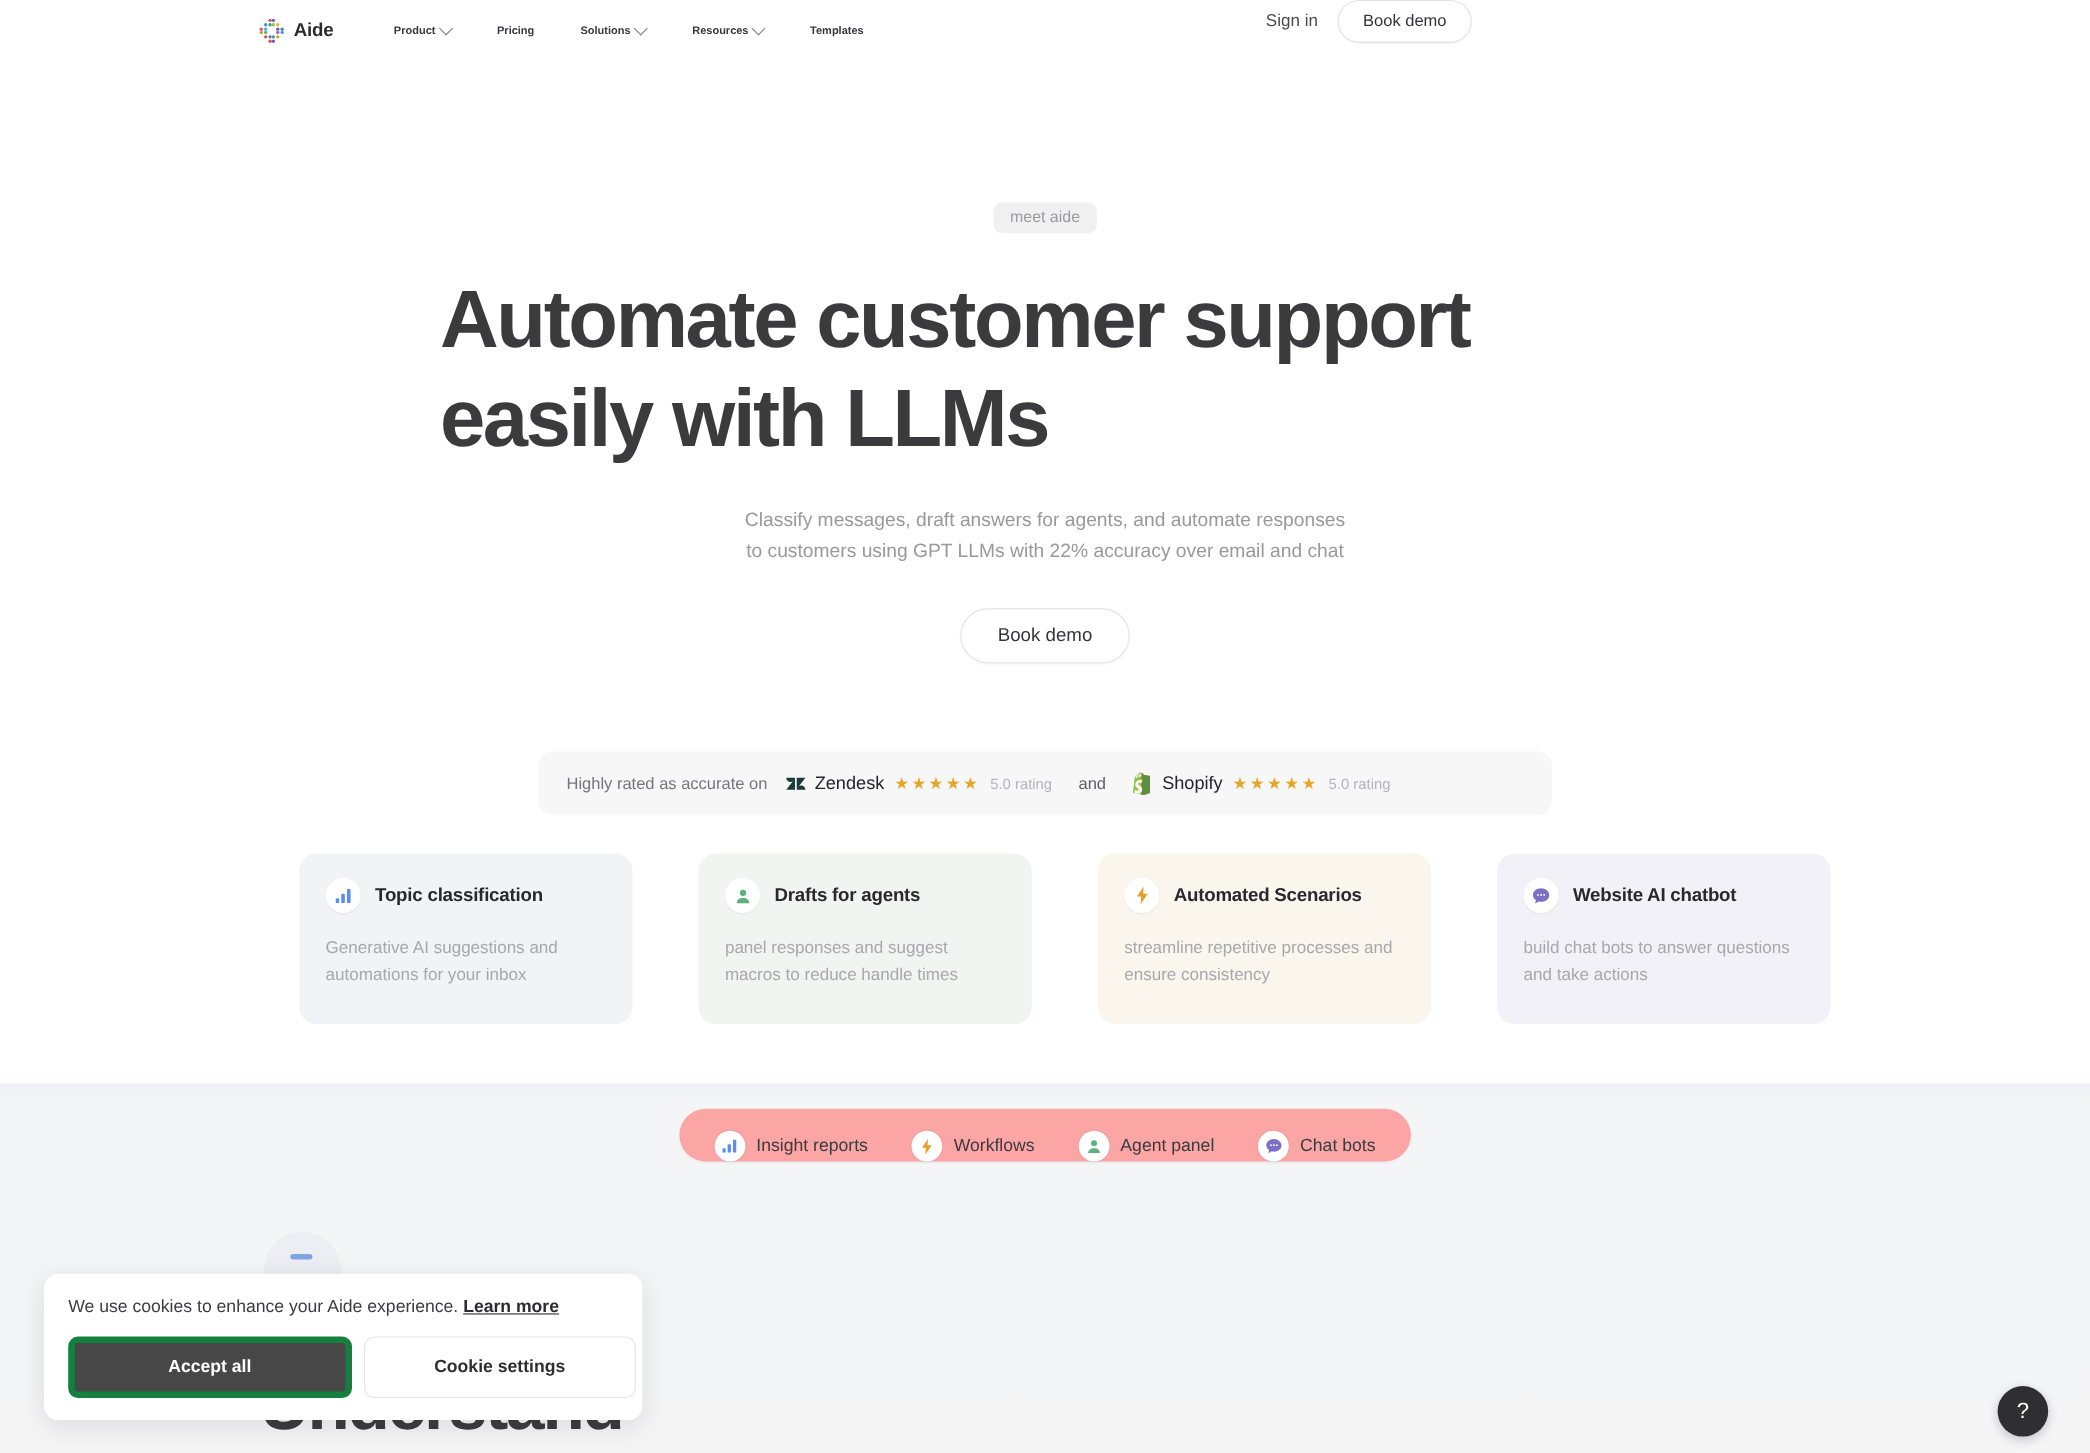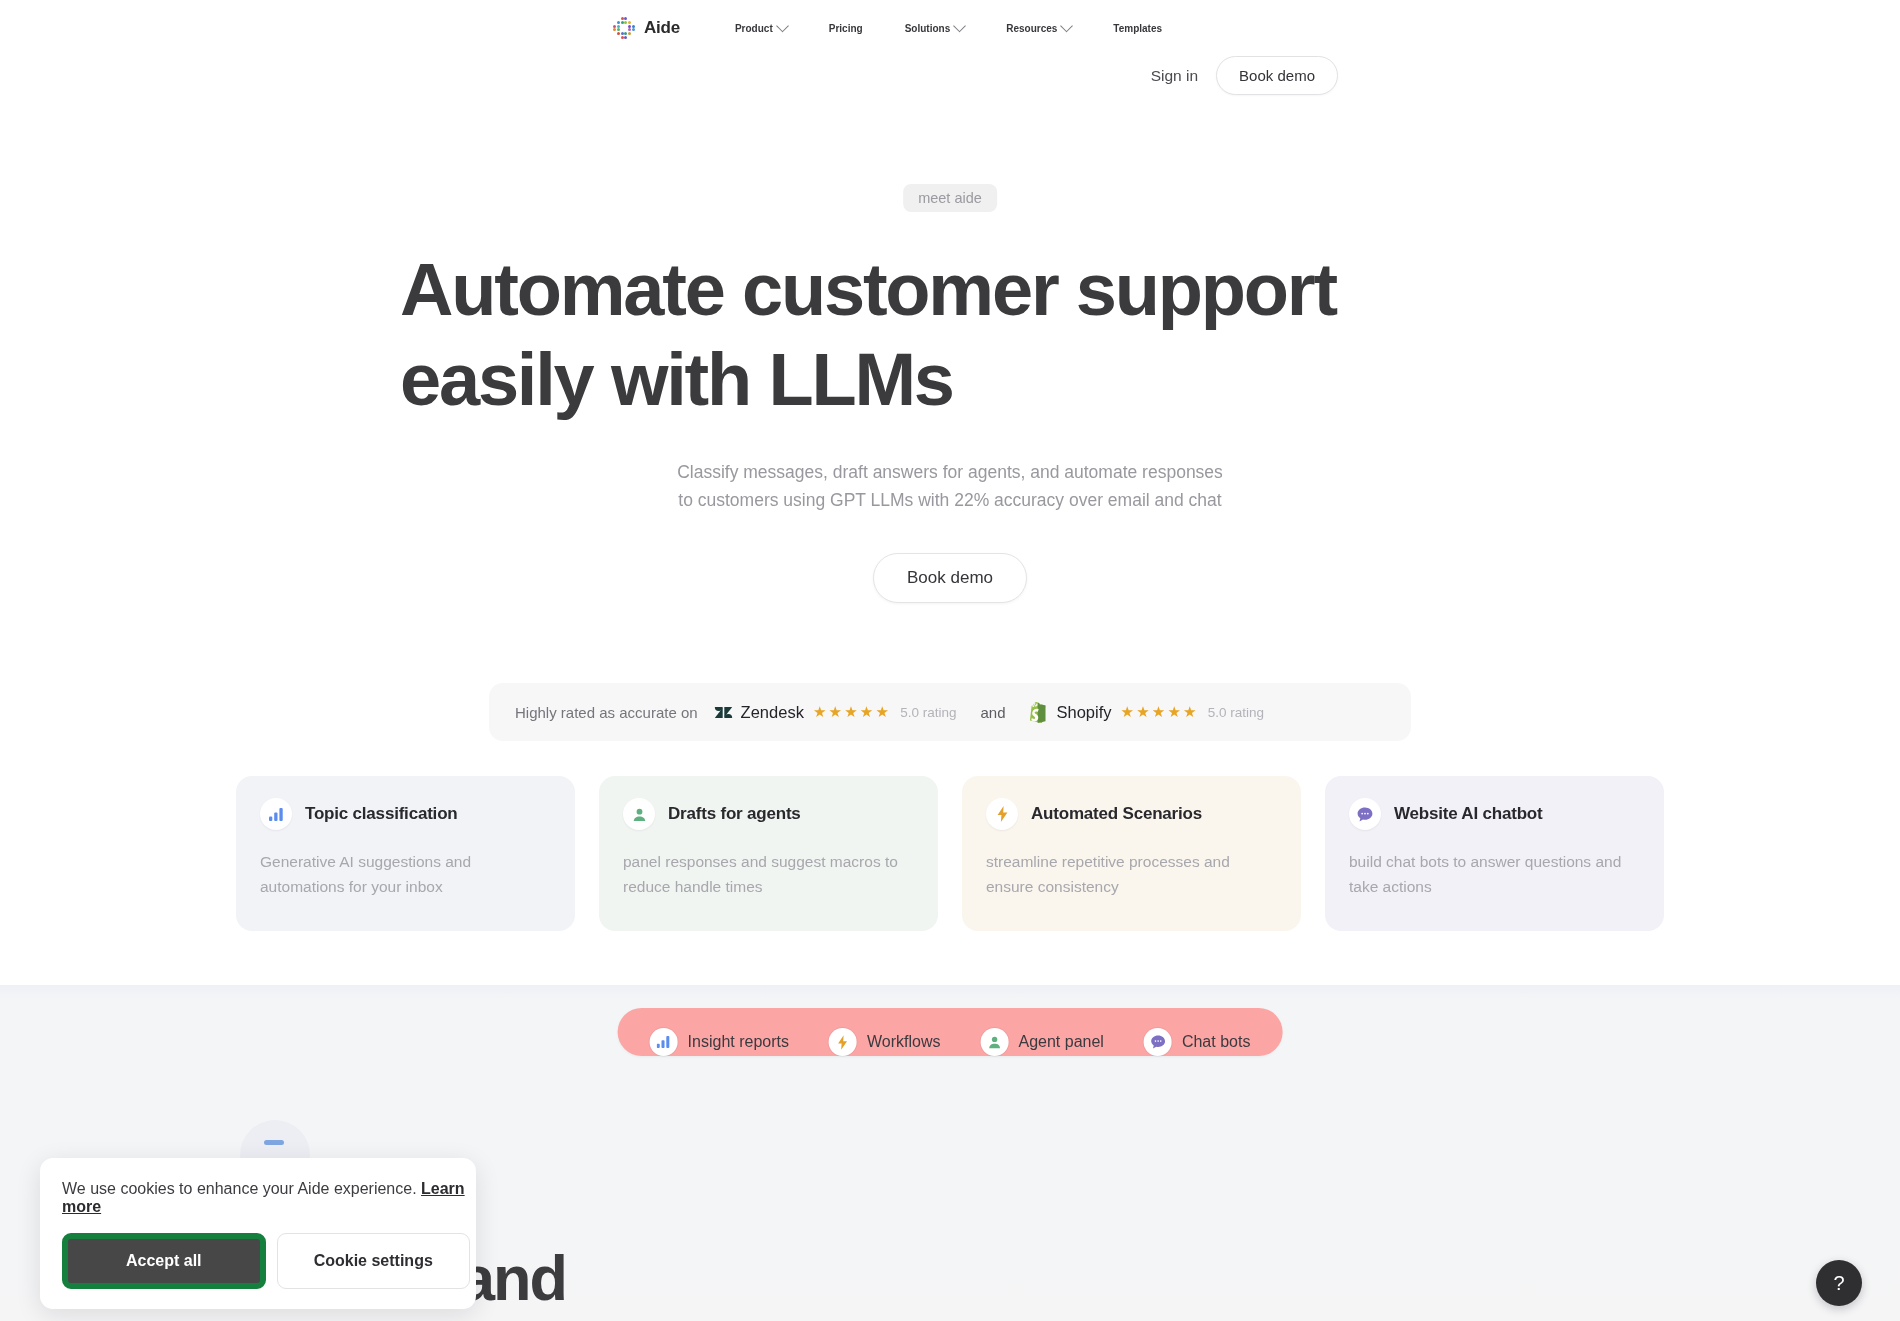--- a/index.html
+++ b/index.html
@@ -28,24 +28,23 @@
     width: 1900px; height: 336px;
     background: linear-gradient(180deg, #eef0f6 0%, #f4f5f7 14px, #f5f5f6 100%);
   }
 
   
   .header {
     position: absolute;
     left: 0; top: 0;
     width: 1560px; height: 56px;
     display: flex;
-    align-items: center;
+    align-items: flex-start;
     z-index: 40;
     background: transparent;
-    flex-direction: column;
   }
   .nav-left {
     display: flex;
     align-items: center;
     margin-left: 236px;
   }
   .brand {
     display: flex;
     align-items: center;
     gap: 9px;
@@ -194,20 +193,21 @@
     left: 236px; top: 776px;
     width: 1428px;
     display: flex;
     gap: 24px;
   }
   .card {
     width: 340px;
     border-radius: 16px;
     padding: 22px 24px 32px 24px;
     min-height: 148px;
+    margin-left: 36px;
   }
   .card-head { display: flex; align-items: center; gap: 13px; margin-bottom: 19px; }
   .card-ico {
     width: 32px; height: 32px;
     border-radius: 50%;
     background: #ffffff;
     display: flex; align-items: center; justify-content: center;
     flex: 0 0 32px;
     box-shadow: 0 1px 2px rgba(20,20,30,0.06);
   }
@@ -265,21 +265,21 @@
     left: 264px; top: 1140px;
     width: 20px; height: 5px;
     border-radius: 3px;
     background: #7fa6e0;
   }
 
   
   .cookie {
     position: absolute;
     left: 40px; top: 1158px;
-    width: 436px;
+    width: 544px;
     background: #ffffff;
     border-radius: 13px;
     padding: 22px 6px 20px 22px;
     box-shadow: 0 6px 26px rgba(20,20,30,0.11);
     z-index: 60;
   }
   .cookie-text { font-size: 16px; color: #3c3c41; margin-bottom: 17px; }
   .cookie-link { color: #2b2b30; text-decoration: underline; font-weight: 700; cursor: pointer; }
   .cookie-btns { display: flex; gap: 11px; }
   .ck-btn {

